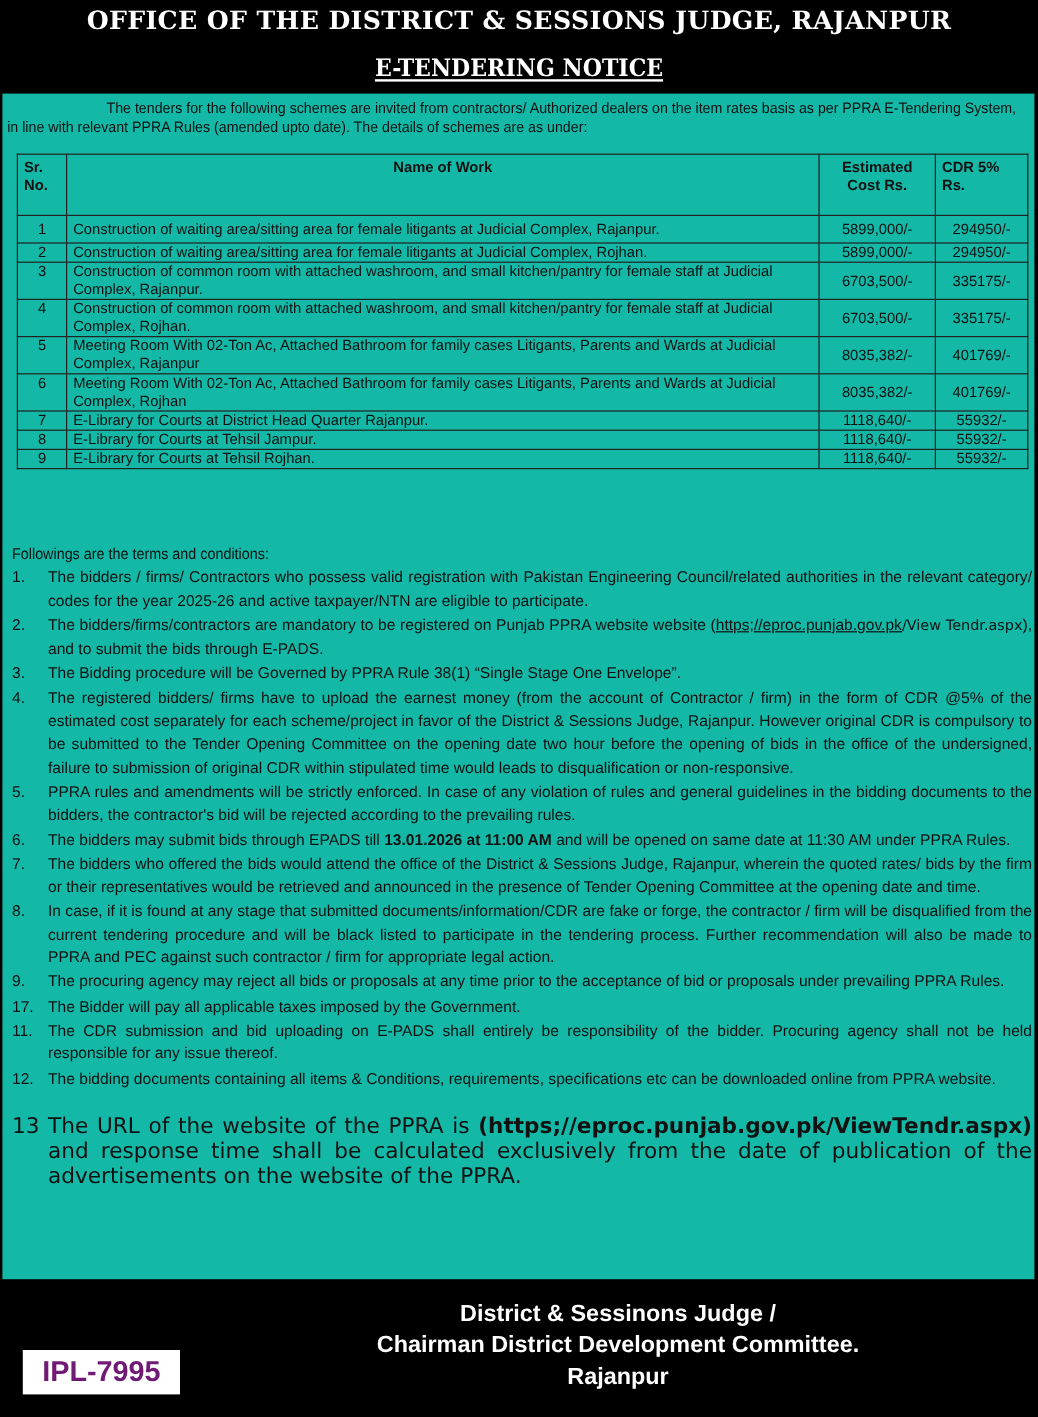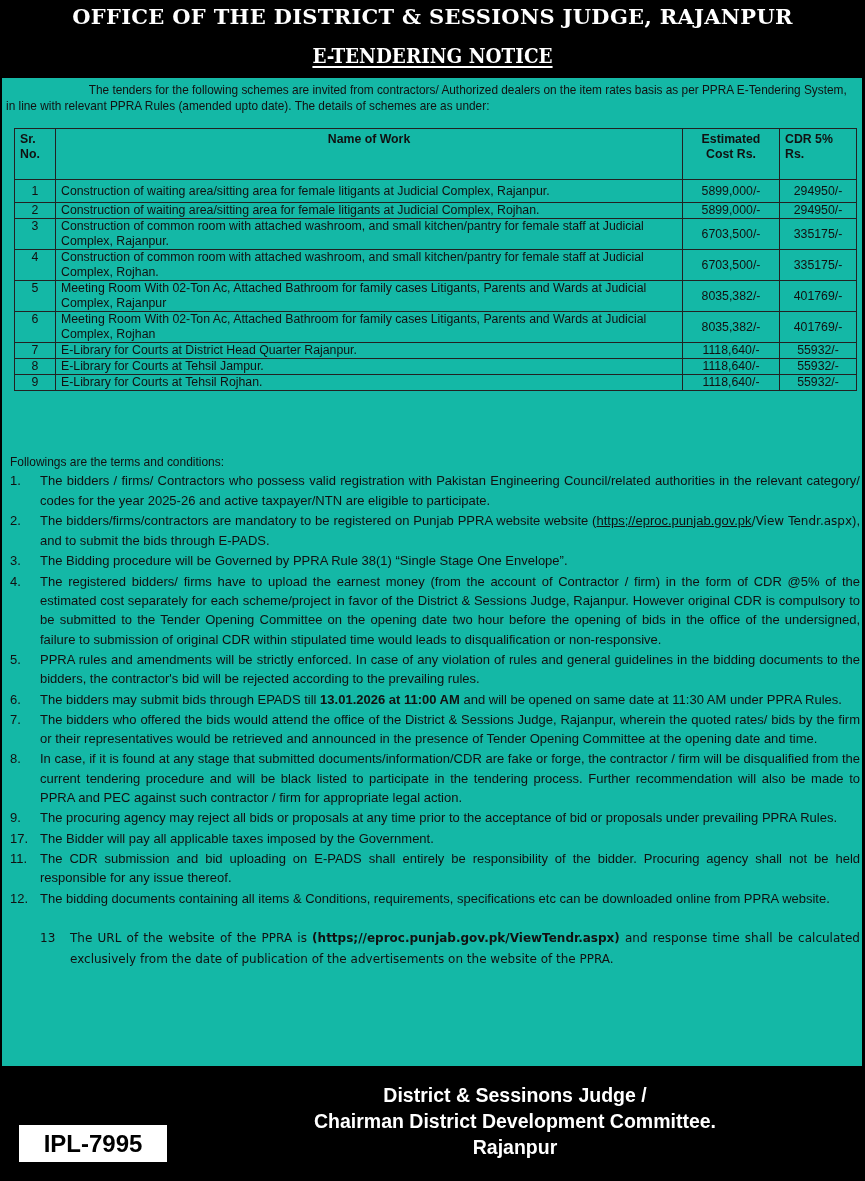--- a/index.html
+++ b/index.html
@@ -42,29 +42,29 @@
     tr.r1 td { height: 22px; }
     tr.double td { height: 30px; line-height: 15px; }
     .terms {
       position: absolute; left: 8px; top: 374px; width: 850px; font-size: 13px; line-height: 19.3px;
     }
     .terms-heading { margin: 0; transform: scaleX(0.92); transform-origin: left; }
     .term { position: relative; padding-left: 30px; text-align: justify; margin: 0 0 1px 0; }
     .term .num { position: absolute; left: 0; top: 0; }
     .term .txt { display: block; }
     .term b { font-weight: bold; }
-    .term.t13 { margin-top: 20px; font-family: "DejaVu Sans", sans-serif; font-size: 12px; line-height: 21px; margin-left: 30px; }
+    .term.t13 { margin-top: 20px; font-family: "DejaVu Sans", sans-serif; font-size: 18px; line-height: 21px; }
     .link-bold { font-family: "DejaVu Sans", sans-serif; font-size: 12px; }
     .sig {
       position: absolute; left: 205px; width: 620px; top: 1082px; text-align: center; color: #fff;
       font-weight: bold; font-size: 19.5px; line-height: 26px;
     }
     .ipl {
-      position: absolute; left: 19px; top: 1125px; width: 148px; height: 37px; background: #fff;
-      color: #000000; font-weight: bold; font-size: 24px; line-height: 37px; text-align: center;
+      position: absolute; left: 19px; top: 1125px; width: 131px; height: 37px; background: #fff;
+      color: #701a75; font-weight: bold; font-size: 24px; line-height: 37px; text-align: center;
     }
   </style>
 </head>
 <body>
 
 <div class="header-band">
   <div class="office-title">OFFICE OF THE DISTRICT &amp; SESSIONS JUDGE, RAJANPUR</div>
   <div class="notice-title">E-TENDERING NOTICE</div>
 </div>
 

